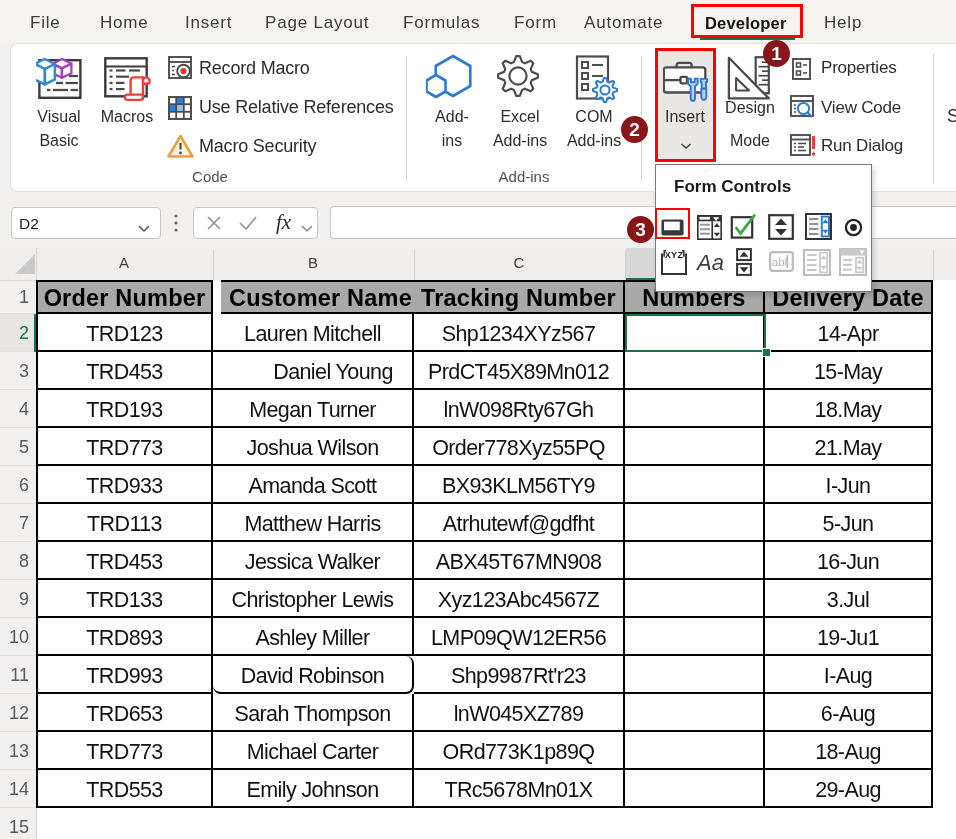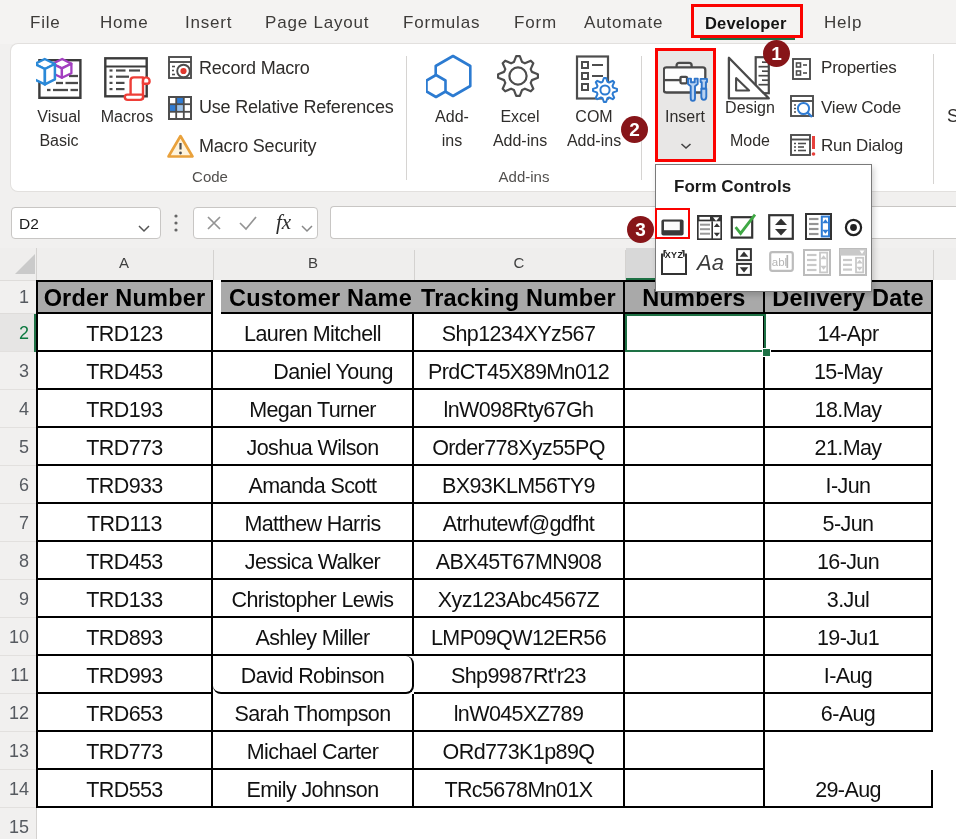--- a/index.html
+++ b/index.html
@@ -337,20 +337,21 @@
     <div class="cell" style="left:765px;top:407.5px;width:168px;height:38px;">I-Aug</div>
     <div class="cell" style="left:36px;top:445.5px;width:177px;height:38px;border-left:2.4px solid #000;">TRD653</div>
     <div class="cell" style="left:213px;top:445.5px;width:201px;height:38px;">Sarah Thompson</div>
     <div class="cell" style="left:414px;top:445.5px;width:211px;height:38px;">lnW045XZ789</div>
     <div class="cell" style="left:625px;top:445.5px;width:140px;height:38px;"></div>
     <div class="cell" style="left:765px;top:445.5px;width:168px;height:38px;">6-Aug</div>
     <div class="cell" style="left:36px;top:483.5px;width:177px;height:38px;border-left:2.4px solid #000;">TRD773</div>
     <div class="cell" style="left:213px;top:483.5px;width:201px;height:38px;">Michael Carter</div>
     <div class="cell" style="left:414px;top:483.5px;width:211px;height:38px;">ORd773K1p89Q</div>
     <div class="cell" style="left:625px;top:483.5px;width:140px;height:38px;"></div>
+    <div class="cell" style="left:765px;top:483.5px;width:168px;height:38px;">18-Aug</div>
     <div class="cell" style="left:36px;top:521.5px;width:177px;height:38px;border-left:2.4px solid #000;text-align:center;">TRD553</div>
     <div class="cell" style="left:213px;top:521.5px;width:201px;height:38px;">Emily Johnson</div>
     <div class="cell" style="left:414px;top:521.5px;width:211px;height:38px;">TRc5678Mn01X</div>
     <div class="cell" style="left:625px;top:521.5px;width:140px;height:38px;"></div>
     <div class="cell" style="left:765px;top:521.5px;width:168px;height:38px;">29-Aug</div>
     <div class="abs" style="left:0;top:31.5px;width:36px;height:1px;background:#dedcda;"></div>
     <div class="abs" style="left:0;top:64.5px;width:36px;height:1px;background:#dedcda;"></div>
     <div class="rownum" style="top:39px;">1</div>
     <div class="abs" style="left:0;top:65.5px;width:36px;height:38px;border-bottom:1px solid #e2e0de;box-sizing:border-box;background:#e6e5e4;"></div>
     <div class="rownum" style="top:74.5px;color:#0e7a41;">2</div>

